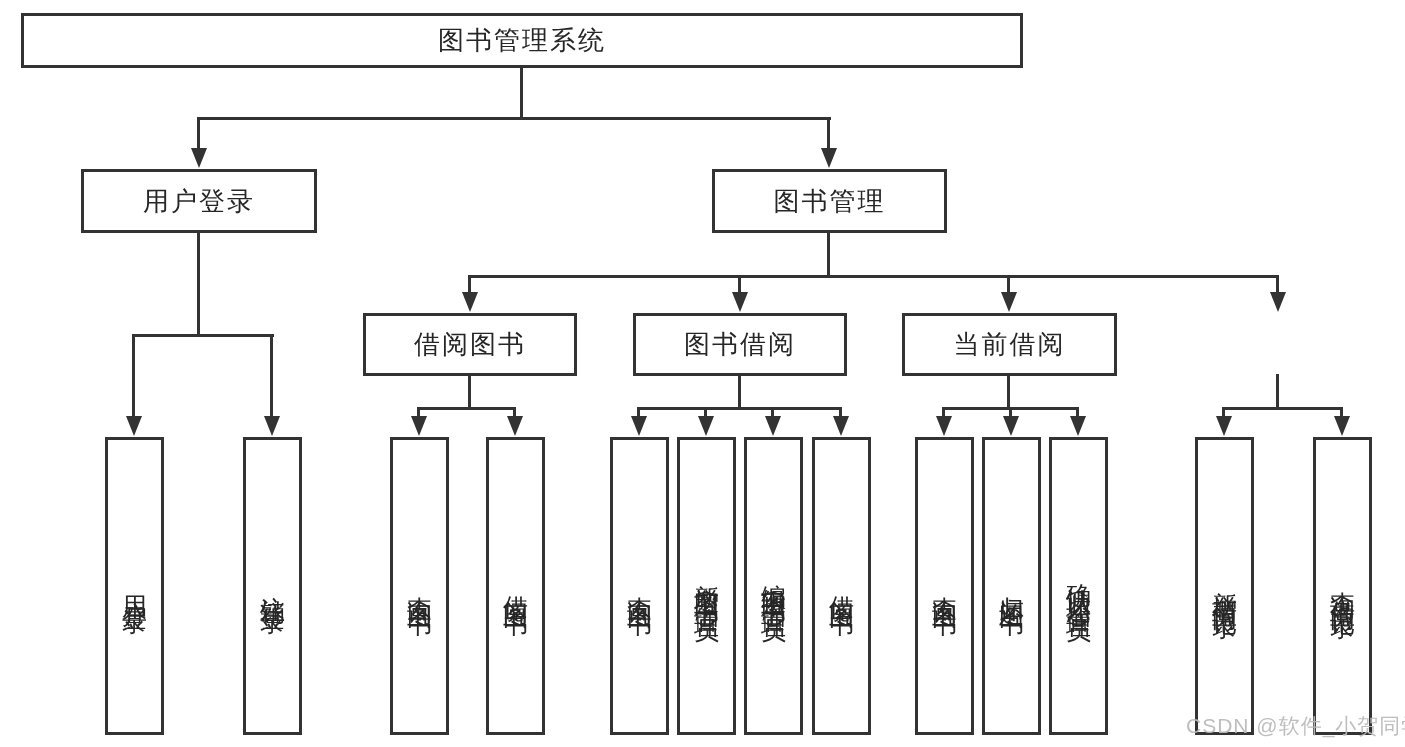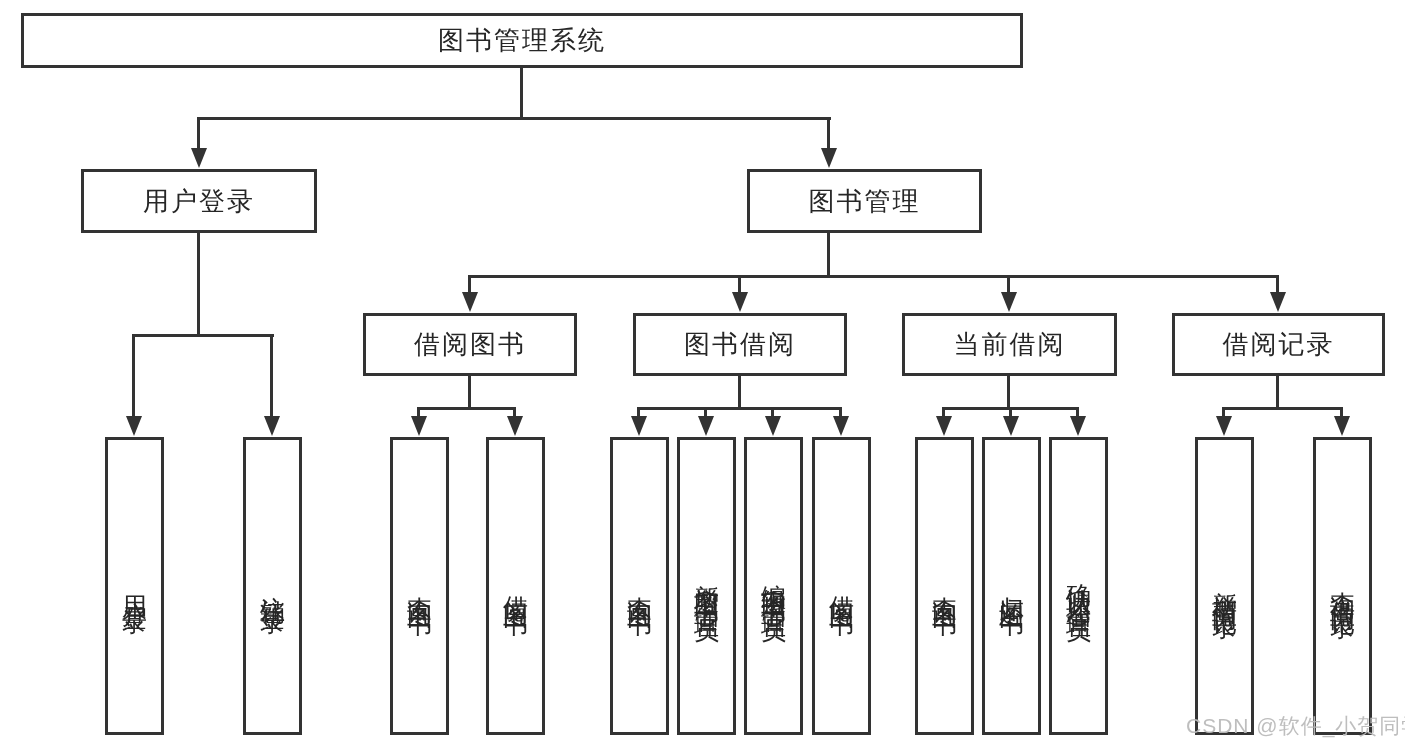--- a/index.html
+++ b/index.html
@@ -73,26 +73,25 @@
   }
 </style>
 </head>
 <body>
 
 <div class="canvas">
 
   <div class="hbox" style="left:21px; top:13px; width:1002px; height:55px;">图书管理系统</div>
 
   <div class="hbox" style="left:81px; top:169px; width:236px; height:64px;">用户登录</div>
-  <div class="hbox" style="left:712px; top:169px; width:235px; height:64px;margin-left:35px;">图书管理</div>
+  <div class="hbox" style="left:712px; top:169px; width:235px; height:64px;">图书管理</div>
 
   <div class="hbox" style="left:363px; top:313px; width:214px; height:63px;">借阅图书</div>
   <div class="hbox" style="left:902px; top:313px; width:215px; height:63px;">当前借阅</div>
   <div class="hbox" style="left:633px; top:313px; width:214px; height:63px;">图书借阅</div>
-  <div class="hbox" style="left:1172px; top:313px; width:213px; height:63px;">借阅记录</div>
 
   <div class="leaf" style="left:105px;">用户登录</div>
   <div class="leaf" style="left:243px;">注销登录</div>
   <div class="leaf" style="left:390px;">查询图书</div>
   <div class="leaf" style="left:486px;">借阅图书</div>
   <div class="leaf" style="left:610px;">查询图书</div>
   <div class="leaf" style="left:677px;">新增图书（管理员）</div>
   <div class="leaf" style="left:744px;">编辑图书（管理员）</div>
   <div class="leaf" style="left:812px;">借阅图书</div>
   <div class="leaf" style="left:915px;">查询图书</div>

